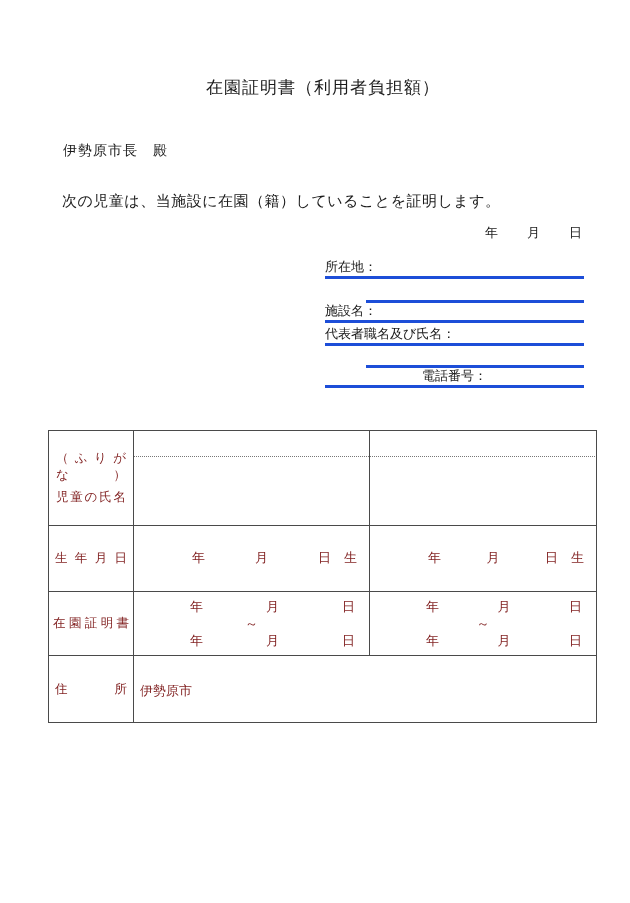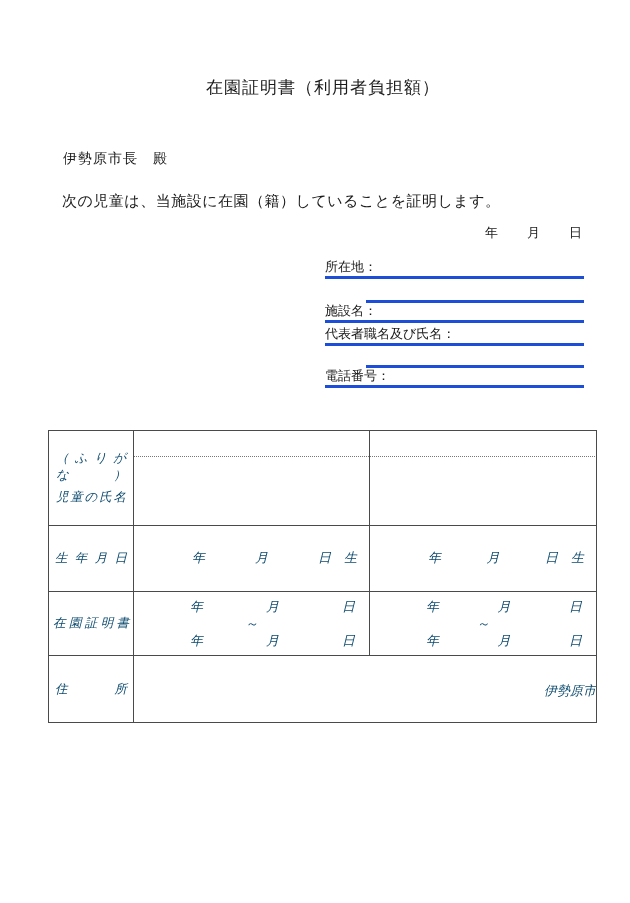--- a/index.html
+++ b/index.html
@@ -14,21 +14,21 @@
   .abs{position:absolute;margin-left:8px;}
 
   
   .doc-title{
     top:76px;left:0;width:630px;
     text-align:center;
     font-size:17px;letter-spacing:1px;
     white-space:pre;
   }
   .addressee{
-    top:150px;left:55px;
+    top:142px;left:55px;
     font-size:14px;letter-spacing:1px;
     white-space:pre;
   }
   .statement{
     top:192px;left:54px;
     font-size:15px;letter-spacing:0.5px;
     white-space:pre;
   }
 
   
@@ -51,21 +51,21 @@
   }
 
   
   .form-table-wrap{
     top:430px;left:40px;width:548px;height:293px;
   }
   table.form{
     border-collapse:collapse;
     table-layout:fixed;
     width:548px;height:293px;
-    font-size:13px;color:#0c4a6e;font-style:italic;
+    font-size:13px;color:#7f1d1d;
   }
   table.form td{
     border:1px solid #4a4a4a;
     padding:0;
     vertical-align:middle;
     overflow:hidden;
   }
   td.lbl{
     font-size:12.5px;
   }
@@ -88,21 +88,21 @@
 
   .pd-cell{display:flex;flex-direction:column;justify-content:center;height:100%;}
   .pd-line{
     display:flex;justify-content:space-between;
     padding:0 14px 0 56px;
     line-height:17px;
   }
   .pd-tilde{text-align:center;line-height:17px;}
 
   td.val-top{vertical-align:top;}
-  .addr-val{padding:3px 0 0 6px;text-align:right;}
+  .addr-val{padding:3px 0 0 6px;}
 
   .dotted-line{
     position:absolute;
     top:26px;left:86px;width:461px;height:0;
     border-top:1px dotted #777;
   }
 </style>
 </head>
 <body>
 
@@ -122,21 +122,21 @@
   <span>所在地：</span>
 </div>
 <div class="field-line" style="top:281px;left:366px;width:218px;"></div>
 <div class="field-line" style="top:301px;left:325px;width:259px;">
   <span>施設名：</span>
 </div>
 <div class="field-line" style="top:324px;left:325px;width:259px;">
   <span>代表者職名及び氏名：</span>
 </div>
 <div class="field-line" style="top:346px;left:366px;width:218px;"></div>
-<div class="field-line" style="top:366px;left:325px;width:259px;">
+<div class="field-line" style="top:366px;left:325px;width:259px;justify-content:center;">
   <span>電話番号：</span>
 </div>
 
 <div class="abs form-table-wrap" style="position:absolute;">
   <table class="form">
     <colgroup>
       <col style="width:85px">
         <col style="width:236px">
         <col style="width:227px">
     </colgroup>

